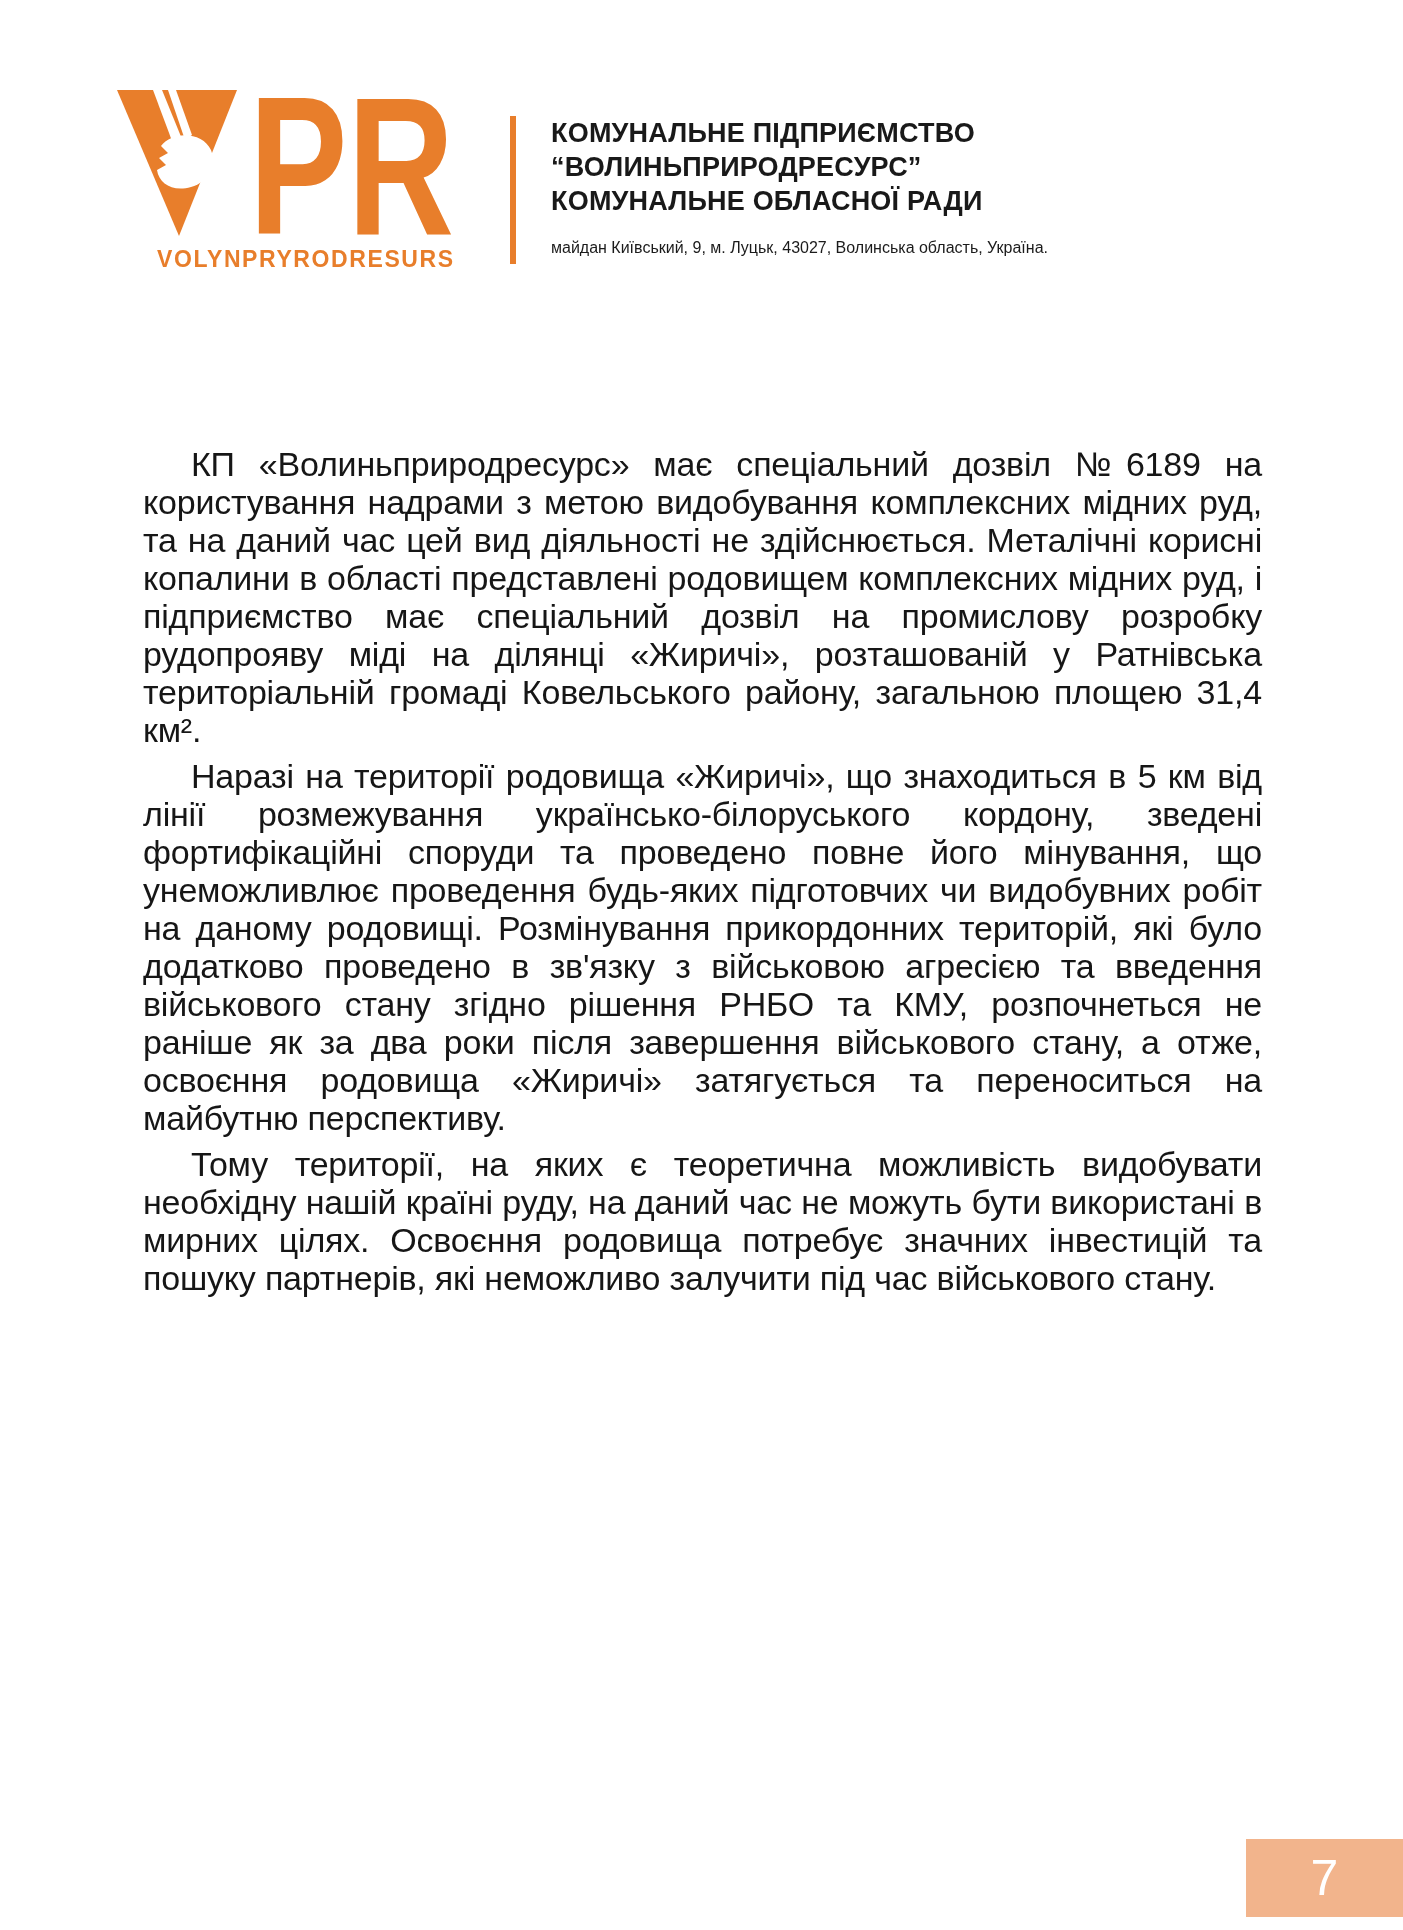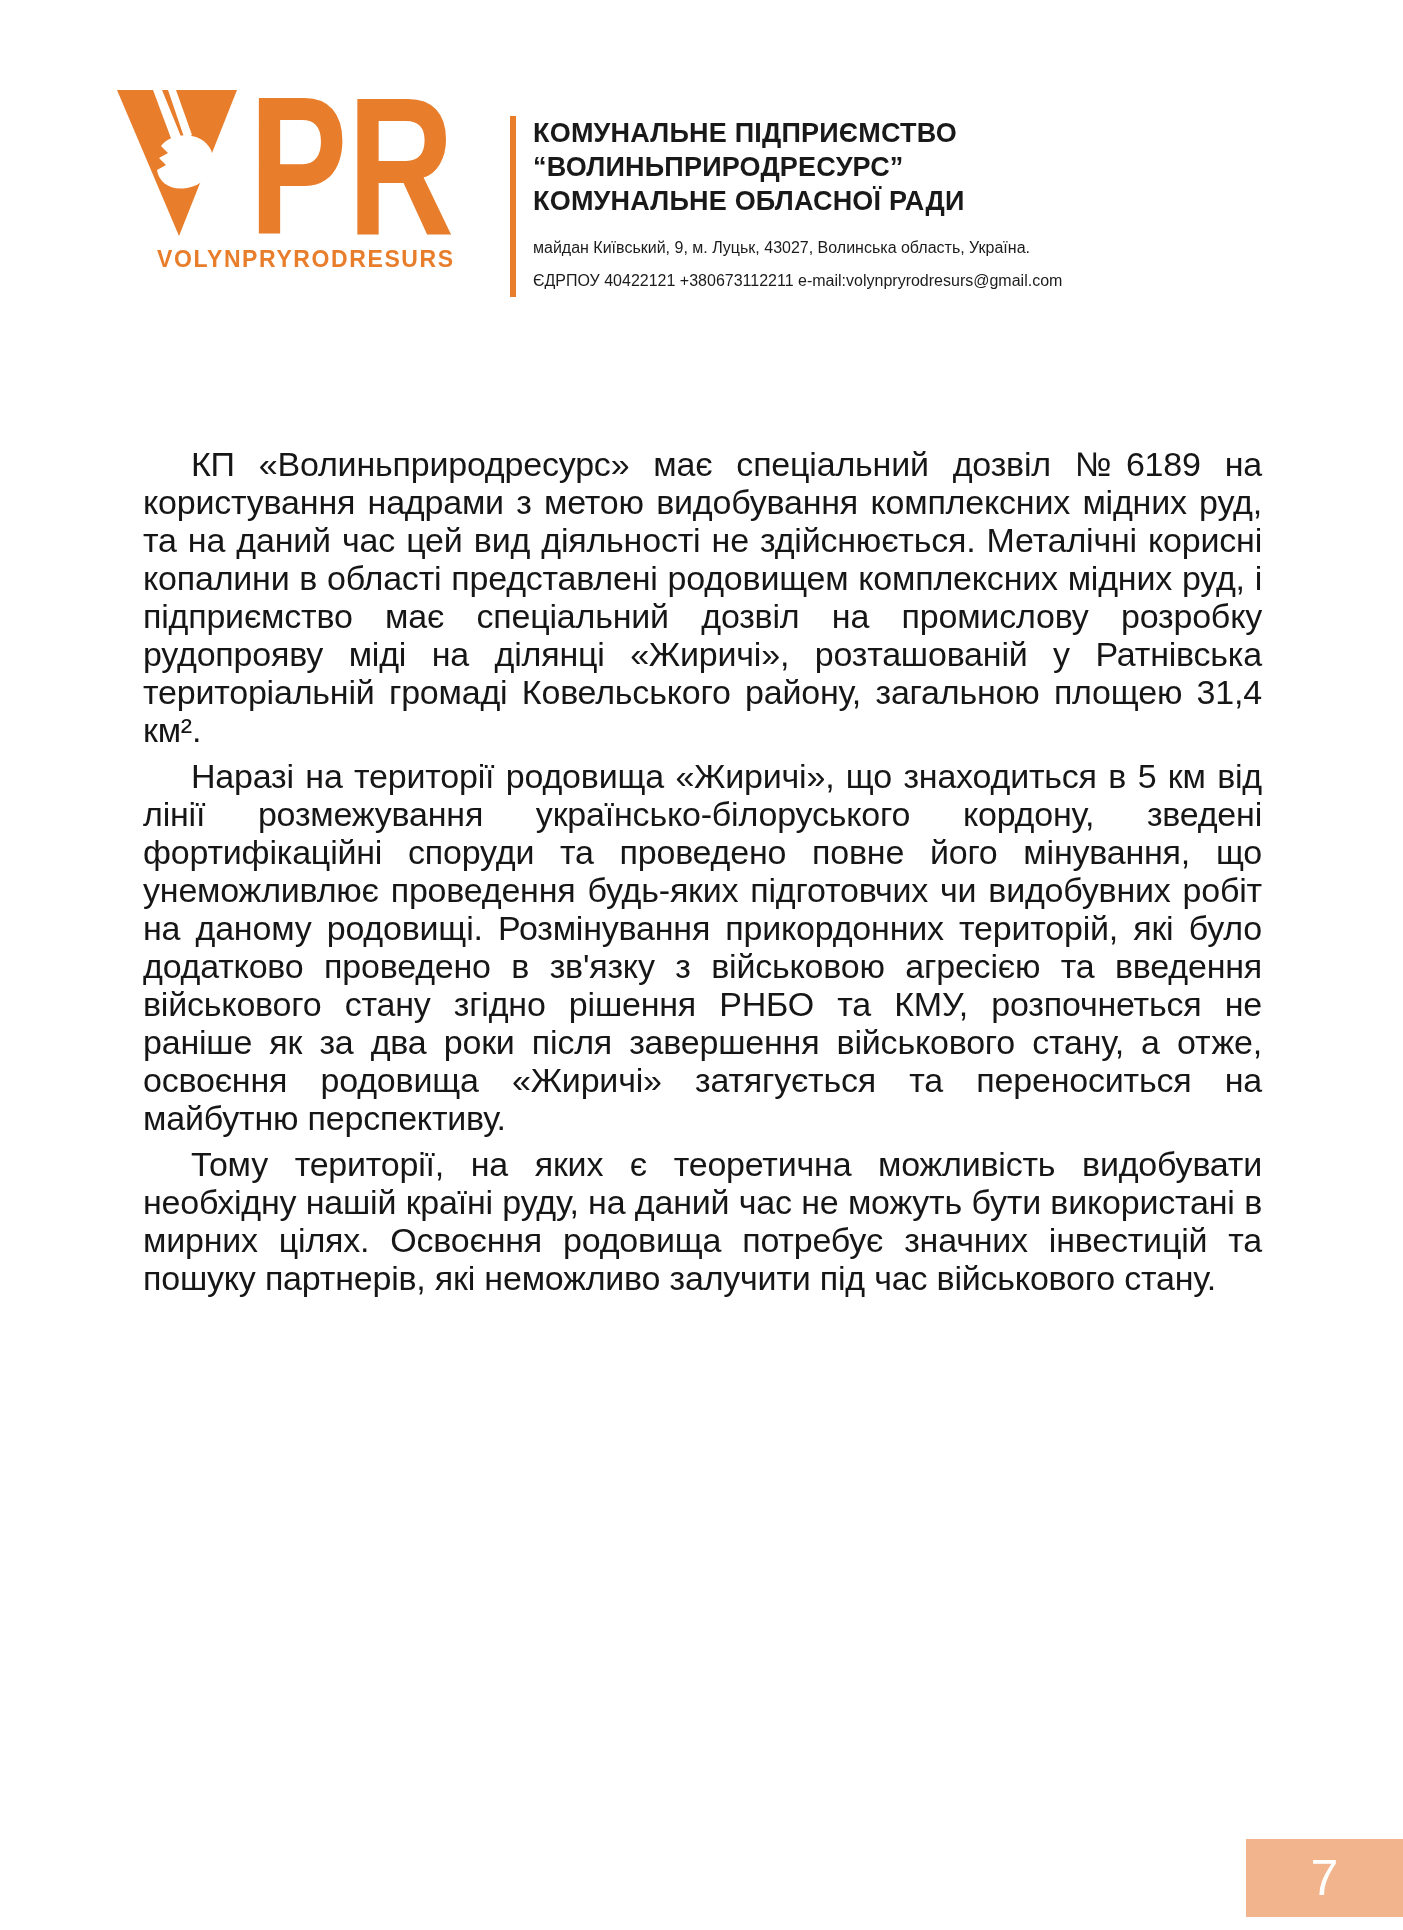--- a/index.html
+++ b/index.html
@@ -27,21 +27,21 @@
     white-space: nowrap;
   }
 
   
   .letterhead-info {
     position: absolute;
     left: 510px;
     top: 116px;
     width: 800px;
     border-left: 6px solid #E87E2B;
-    padding-left: 17px;
+    padding-left: 35px;
   }
   .org-name { font-weight: 700; font-size: 27px; line-height: 34px; letter-spacing: 0.2px; color: #191919; }
   .org-contacts { margin-top: 13px; font-size: 16px; line-height: 33px; color: #1b1b1b; }
 
   
   .doc-body { position: absolute; left: 135px; top: 437px; width: 1135px; }
   .doc-heading { margin: 0 0 36px 0; font-size: 31px; font-weight: 700; color: #151515; }
   .doc-paragraph {
     margin: 8px;
     font-size: 34px;
@@ -88,21 +88,20 @@
     <div class="logo-wordmark">VOLYNPRYRODRESURS</div>
   </div>
 
   <div class="letterhead-info">
     <div class="org-name">
       <div>КОМУНАЛЬНЕ ПІДПРИЄМСТВО “ВОЛИНЬПРИРОДРЕСУРС”</div>
       <div>КОМУНАЛЬНЕ ОБЛАСНОЇ РАДИ</div>
     </div>
     <div class="org-contacts">
       <div>майдан Київський, 9, м. Луцьк, 43027, Волинська область, Україна.</div>
-      <div>ЄДРПОУ 40422121 +380673112211  e-mail:volynpryrodresurs@gmail.com</div>
     </div>
   </div>
 
   <main class="doc-body">
     <p class="doc-paragraph">КП «Волиньприродресурс» має спеціальний дозвіл №6189 на користування надрами з метою видобування комплексних мідних руд, та на даний час цей вид діяльності не здійснюється. Металічні корисні копалини в області представлені родовищем комплексних мідних руд, і підприємство має спеціальний дозвіл на промислову розробку рудопрояву міді на ділянці «Жиричі», розташованій у Ратнівська територіальній громаді Ковельського району, загальною площею 31,4 км².</p>
     <p class="doc-paragraph">Наразі на території родовища «Жиричі», що знаходиться в 5 км від лінії розмежування українсько-білоруського кордону, зведені фортифікаційні споруди та проведено повне його мінування, що унеможливлює проведення будь-яких підготовчих чи видобувних робіт на даному родовищі. Розмінування прикордонних територій, які було додатково проведено в зв'язку з військовою агресією та введення військового стану згідно рішення РНБО та КМУ, розпочнеться не раніше як за два роки після завершення військового стану, а отже, освоєння родовища «Жиричі» затягується та переноситься на майбутню перспективу.</p>
     <p class="doc-paragraph">Тому території, на яких є теоретична можливість видобувати необхідну нашій країні руду, на даний час не можуть бути використані в мирних цілях. Освоєння родовища потребує значних інвестицій та пошуку партнерів, які неможливо залучити під час військового стану.</p>
   </main>
 
   <div class="page-number-box">

